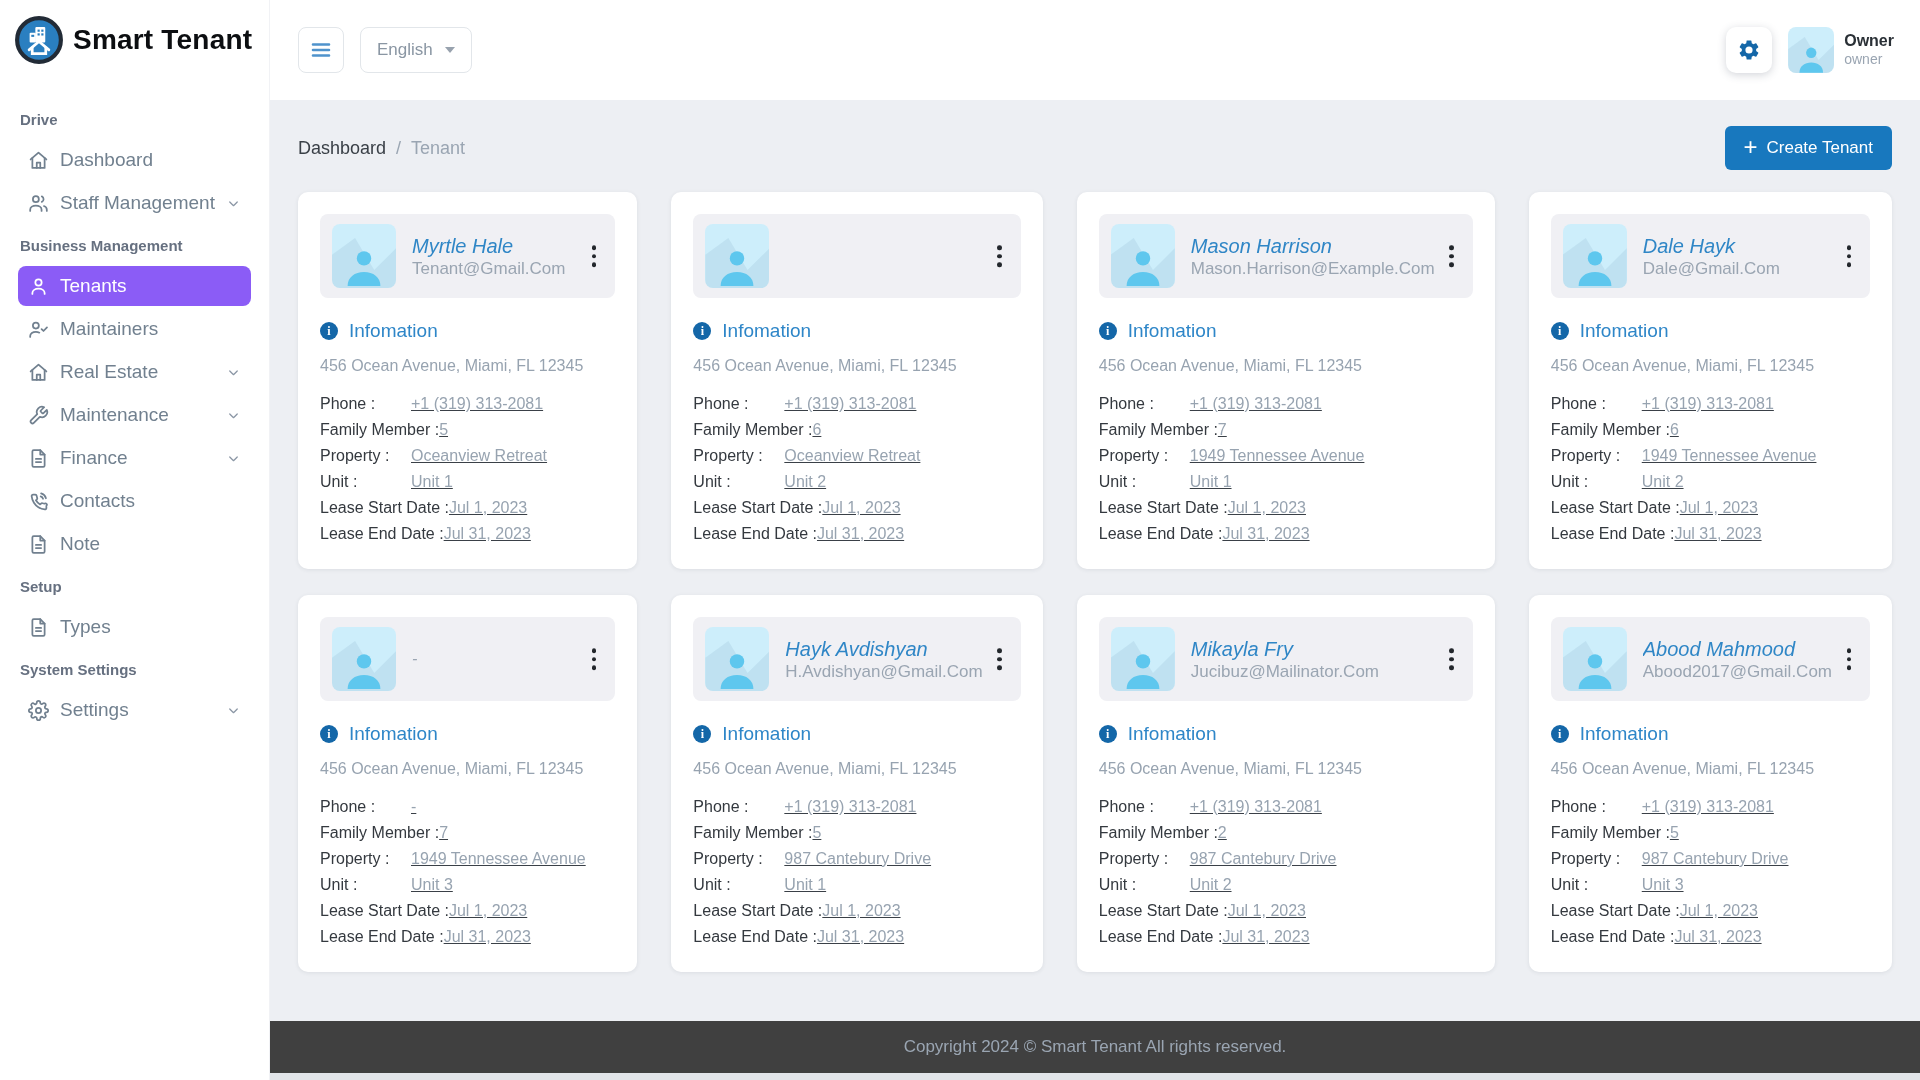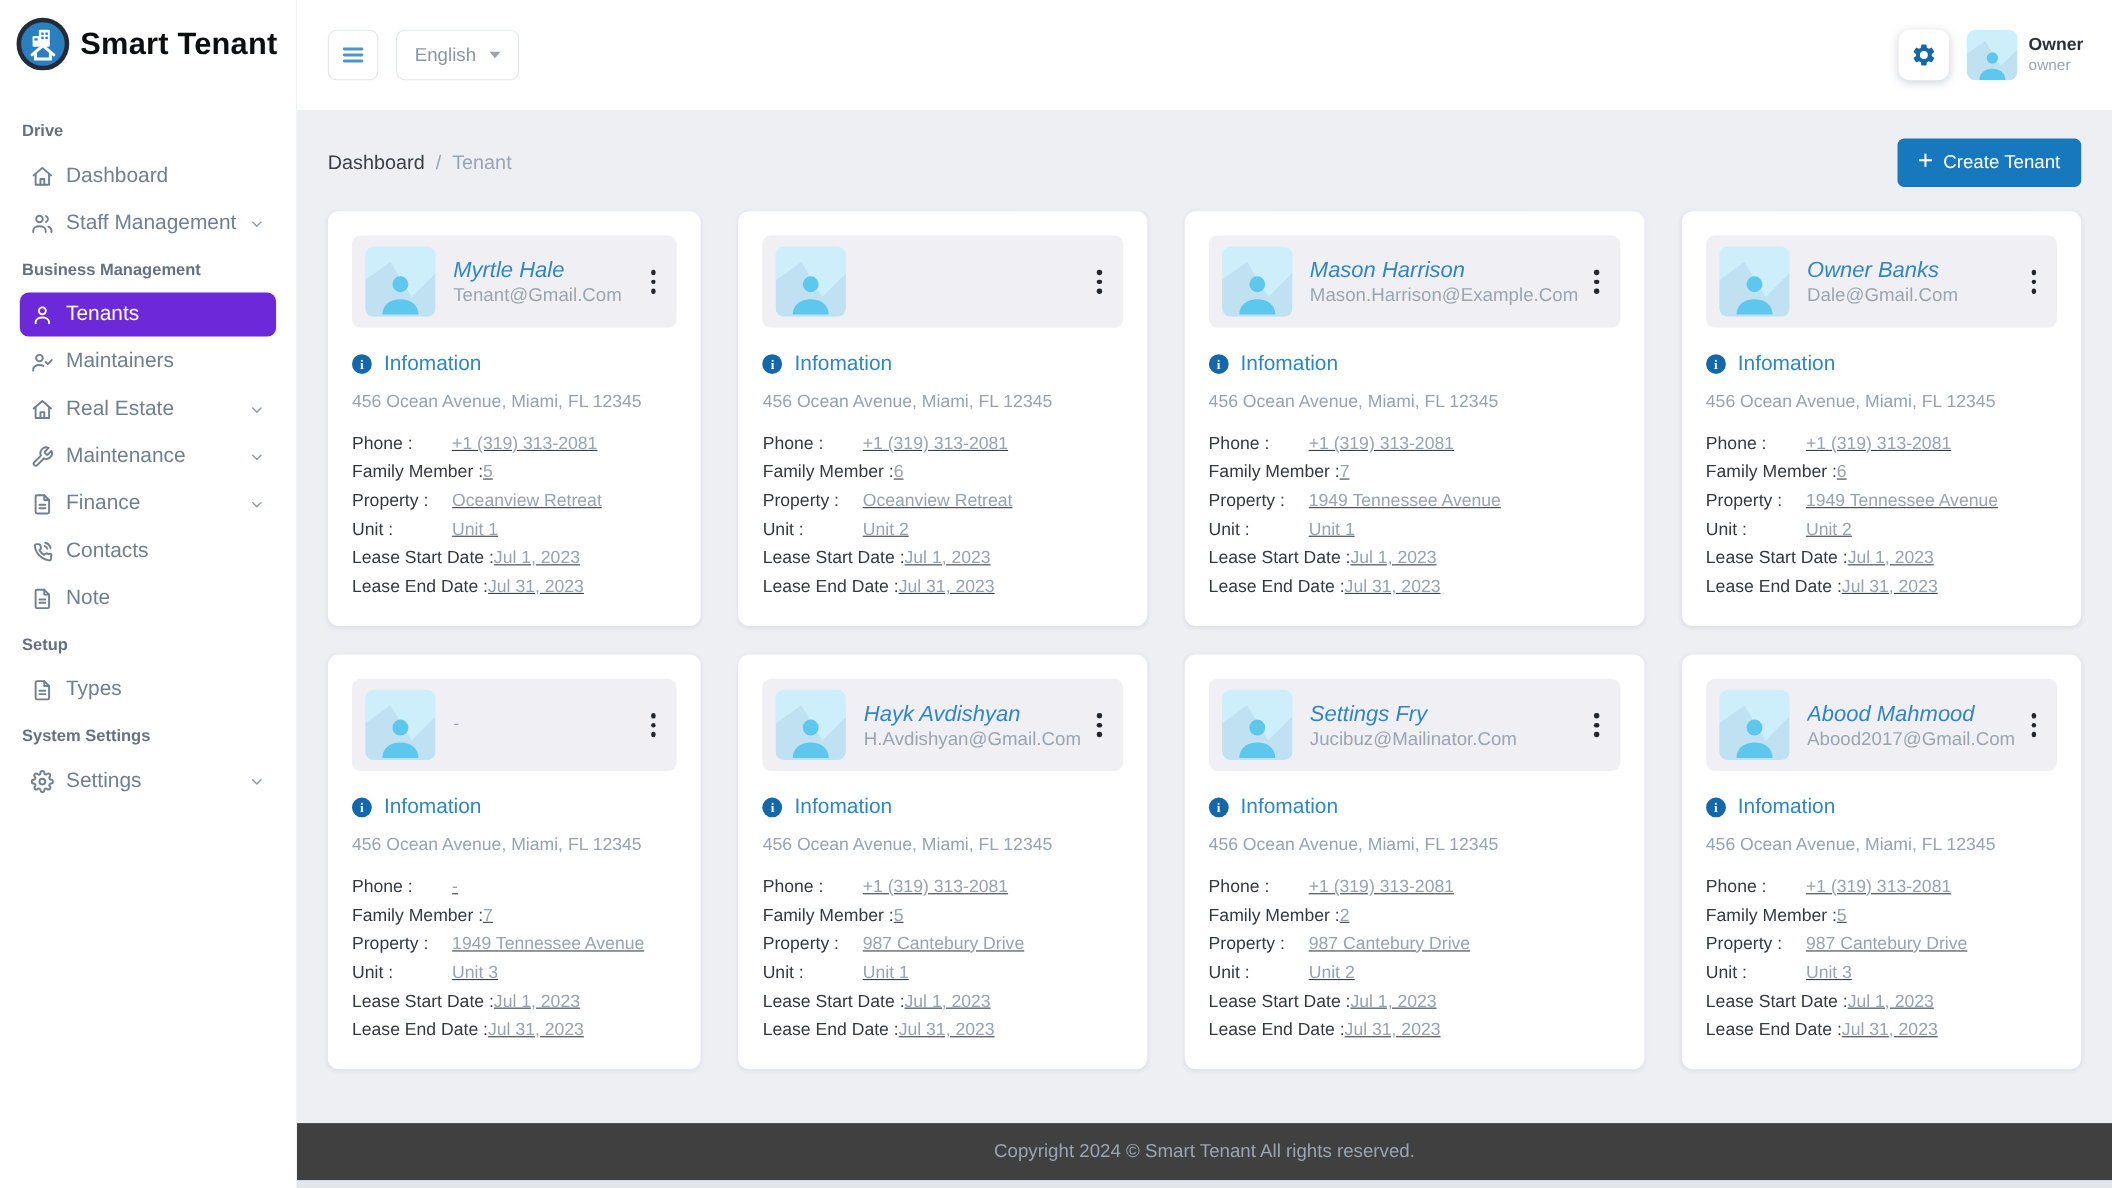--- a/index.html
+++ b/index.html
@@ -12,21 +12,21 @@
   .sidebar { width:270px; background:#fff; display:flex; flex-direction:column; border-right:1px solid #f1f2f5; }
   .brand { height:80px; display:flex; align-items:center; gap:9px; padding:0 14px; flex-shrink:0; }
   .brand-logo { width:50px; height:50px; flex-shrink:0; }
   .brand-name { font-size:28px; font-weight:800; color:#0c0e11; letter-spacing:.2px; white-space:nowrap; }
   .nav { padding-top:20px; overflow:hidden; }
   .nav-section { padding:11px 20px 9px; font-size:15px; font-weight:700; color:#667080; }
   .nav-item { display:flex; align-items:center; gap:11px; margin:3px 18px; padding:9px 10px; border-radius:8px;
               color:#71808f; font-size:19px; cursor:pointer; }
   .nav-icon { width:21px; height:21px; flex-shrink:0; display:grid; place-items:center; }
   .nav-icon svg { width:21px; height:21px; }
-  .nav-item.active { background:#6d28d9; color:#fff; }
+  .nav-item.active { background:#8b5cf6; color:#fff; }
   .nav-chevron { margin-left:auto; width:15px; height:15px; color:#8b97a5; display:grid; place-items:center; }
   .nav-chevron svg { width:15px; height:15px; }
   
   .right { flex:1; display:flex; flex-direction:column; min-width:0; }
   .topbar { height:100px; background:#fff; display:flex; align-items:center; gap:16px; padding:0 26px 0 28px; flex-shrink:0; }
   .icon-btn { width:46px; height:46px; border:1px solid #e2e6ea; border-radius:8px; background:#fff;
               display:grid; place-items:center; color:#4f93cc; cursor:pointer; }
   .icon-btn svg { width:24px; height:24px; }
   .lang-select { height:46px; border:1px solid #e2e6ea; border-radius:8px; display:flex; align-items:center;
                  gap:12px; padding:0 16px; color:#8a96a3; font-size:17px; cursor:pointer; background:#fff; }
@@ -386,21 +386,21 @@
         <div class="card">
           <div class="card-head">
        <div class="avatar lg">
               <span class="mtn"></span>
               <svg class="person" viewBox="0 0 24 24">
                 <circle cx="12" cy="8.2" r="3.6"></circle>
                 <path d="M3.8 22c0-4.4 3.6-7 8.2-7s8.2 2.6 8.2 7z"></path>
               </svg>
             </div>
        <div class="who">
-         <div class="tname">Owner Banks</div>
+         <div class="tname">Dale Hayk</div>
          <div class="temail">Dale@Gmail.Com</div>
        </div>
        <div class="kebab">
               <i></i>
               <i></i>
               <i></i>
             </div>
      </div>
      <div class="info-row">
        <span class="info-ic">i</span>
@@ -485,21 +485,21 @@
         <div class="card">
           <div class="card-head">
        <div class="avatar lg">
               <span class="mtn"></span>
               <svg class="person" viewBox="0 0 24 24">
                 <circle cx="12" cy="8.2" r="3.6"></circle>
                 <path d="M3.8 22c0-4.4 3.6-7 8.2-7s8.2 2.6 8.2 7z"></path>
               </svg>
             </div>
        <div class="who">
-         <div class="tname">Settings Fry</div>
+         <div class="tname">Mikayla Fry</div>
          <div class="temail">Jucibuz@Mailinator.Com</div>
        </div>
        <div class="kebab">
               <i></i>
               <i></i>
               <i></i>
             </div>
      </div>
      <div class="info-row">
        <span class="info-ic">i</span>

